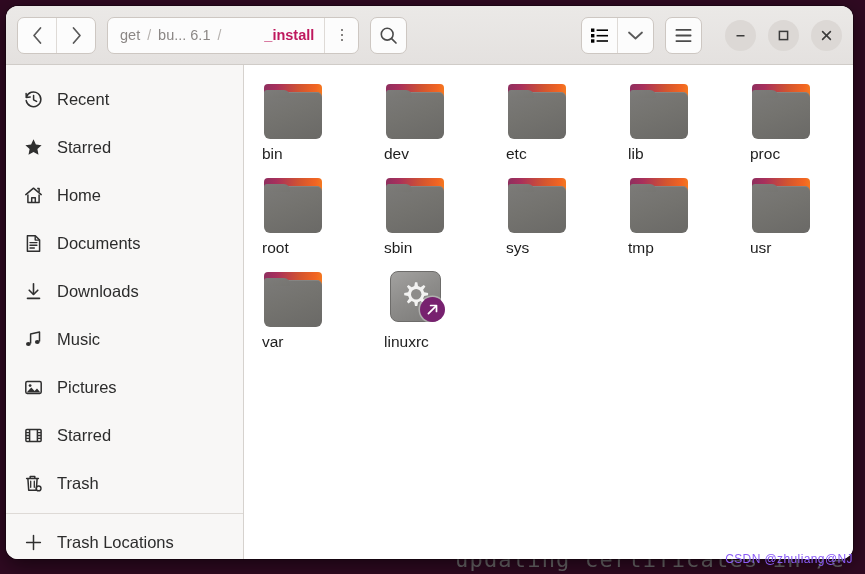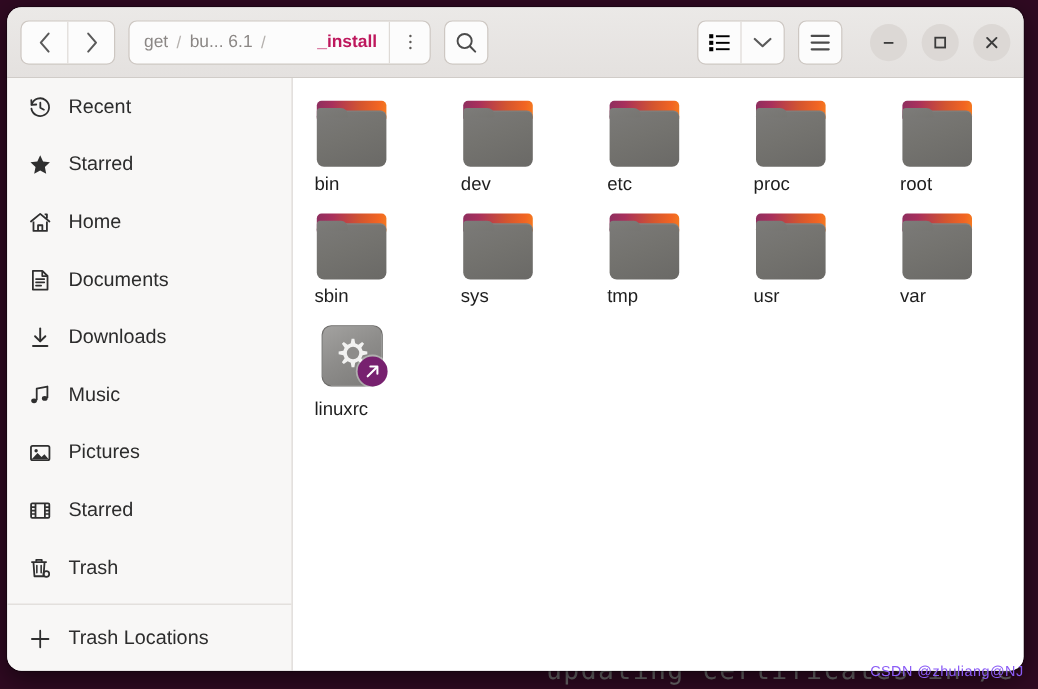--- a/index.html
+++ b/index.html
@@ -185,20 +185,21 @@
   }
 
   
   .wbody { flex: 1; display: flex; min-height: 0; }
 
   .sidebar {
     width: 238px;
     min-width: 238px;
     background: #f8f7f6;
     border-right: 1px solid #d6d2ce;
+    padding-top: 10px;
     box-sizing: border-box;
     overflow: hidden;
   }
   .sbitem {
     display: flex;
     align-items: center;
     gap: 14px;
     height: 48px;
     padding-left: 17px;
     color: #2c2c2c;
@@ -568,20 +569,28 @@
 
         <div class="fitem">
           <div class="folder">
             <div class="tab"></div>
             <div class="body"></div>
             <div class="notch"></div>
           </div>
           <div class="flabel">etc</div>
         </div>
 
+        <div class="fitem">
+          <div class="folder">
+            <div class="tab"></div>
+            <div class="body"></div>
+            <div class="notch"></div>
+          </div>
+          <div class="flabel">lib</div>
+        </div>
 
         <div class="fitem">
           <div class="folder">
             <div class="tab"></div>
             <div class="body"></div>
             <div class="notch"></div>
           </div>
           <div class="flabel">proc</div>
         </div>
 

